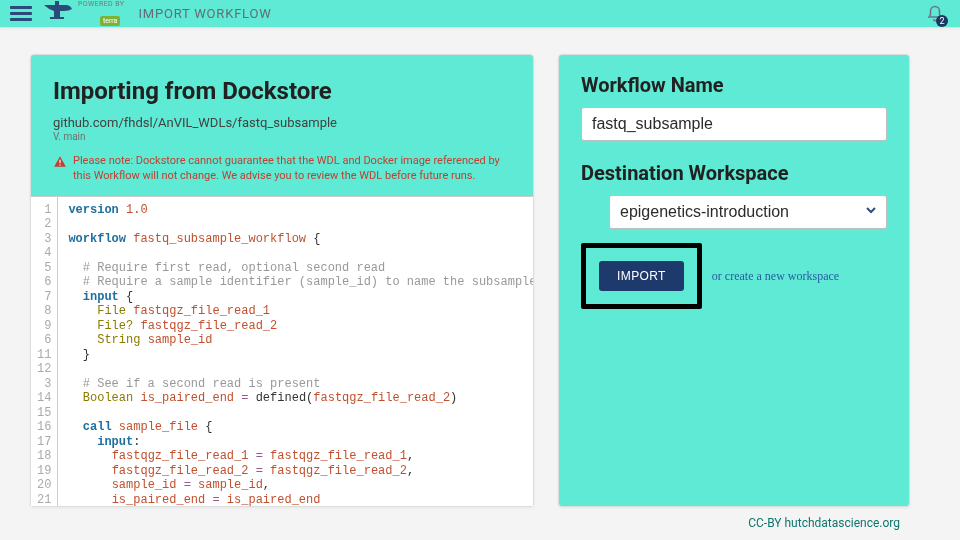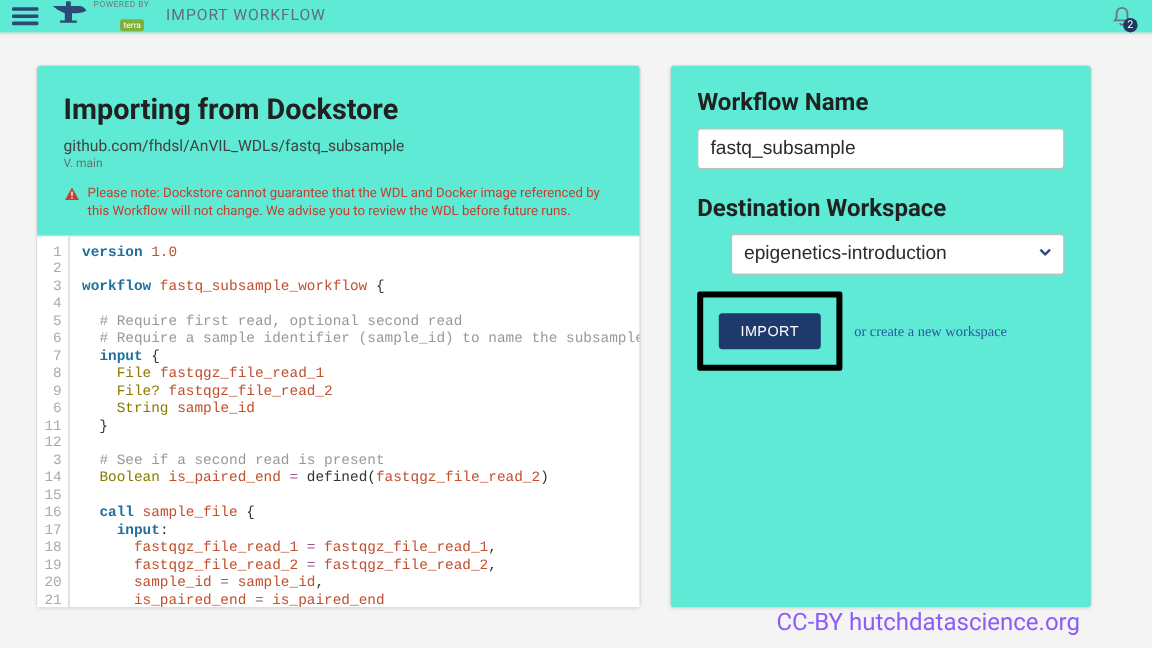--- a/index.html
+++ b/index.html
@@ -83,21 +83,21 @@
     }
     .select-wrap { position:relative; margin-bottom:14px;margin-left:28px;}
     .select-wrap .chev { position:absolute; right:10px; top:9px; color:#2e4d85; pointer-events:none;}
     .action-row { display:flex; align-items:center; gap:10px;}
     .highlight-box { border:5px solid #000000; display:inline-block; padding:13px; border-radius:2px;}
     .import-btn {
       background:#1e3a6d; color:#fff; border:none; padding:8px 18px;
       border-radius:3px; font-size:12px; letter-spacing:0.4px; cursor:pointer;
     }
     .or-link { font-size:12px; color:#2b5aa1; cursor:pointer;font-family:Liberation Serif, serif; }
-    .footer { position:absolute; bottom:10px; right:60px; font-size:20px; color:#8b5cf6; z-index:6;}
+    .footer { position:absolute; bottom:10px; right:60px; font-size:12px; color:#0f766e; z-index:6;}
   </style>
 </head>
 <body>
 
 <div class="bg-hex">
   
   
   
   
   

